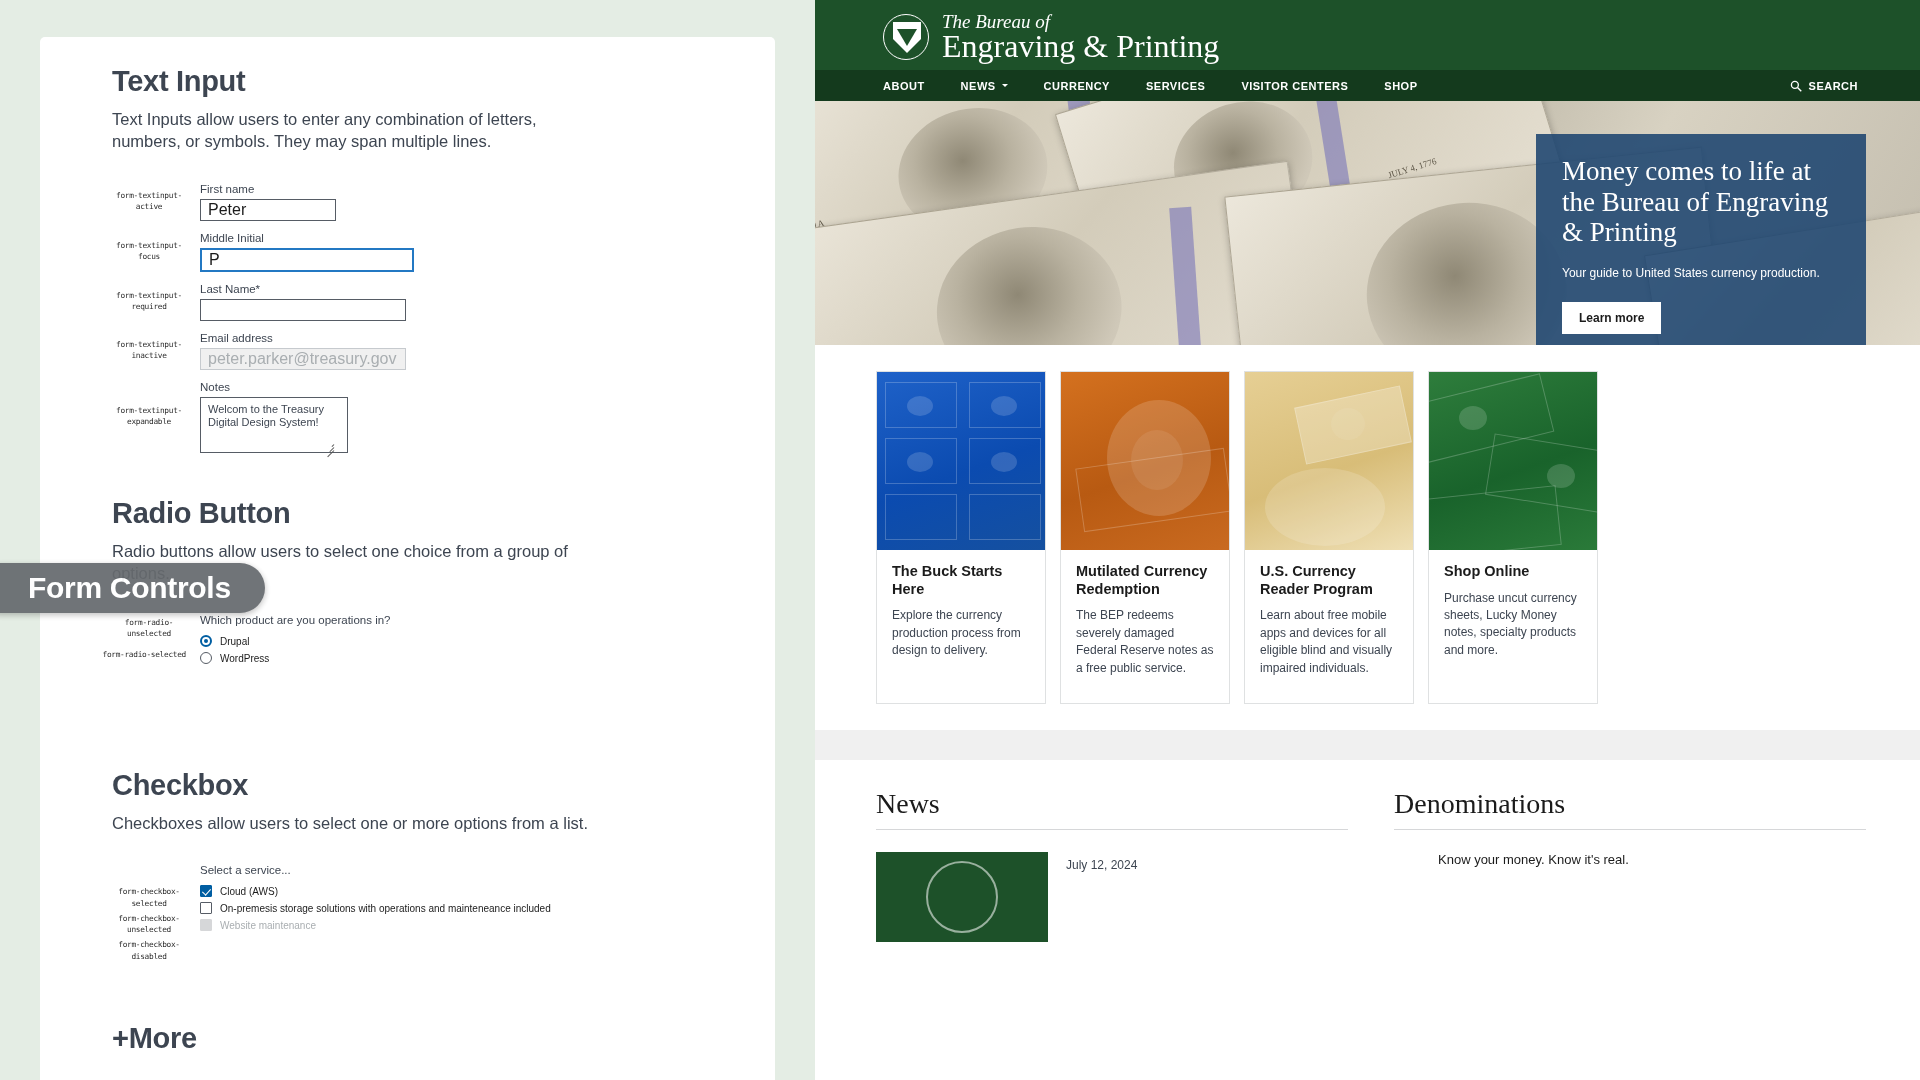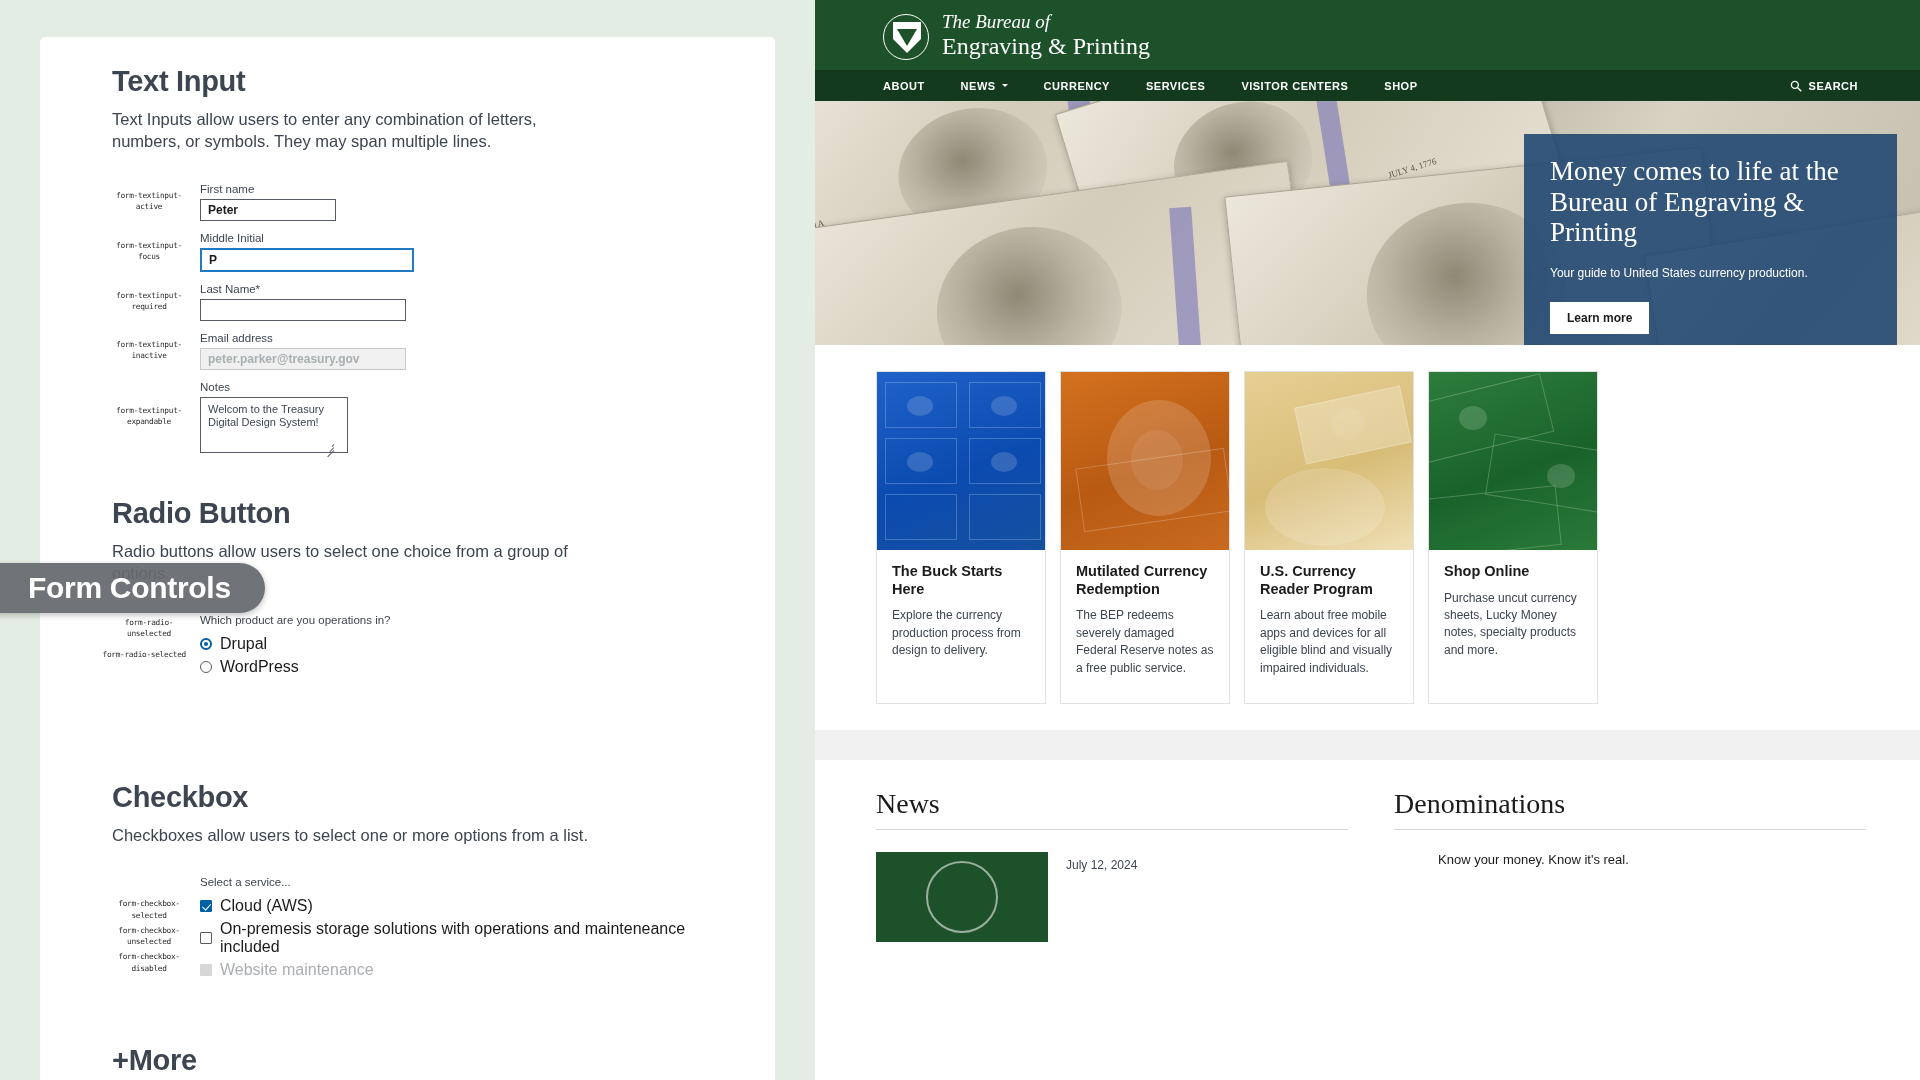--- a/index.html
+++ b/index.html
@@ -43,22 +43,22 @@
     font-size: 7.8px; line-height: 1.35; color: #2b2b2b;
     font-weight: normal; letter-spacing: -0.3px;
   }
   .field-col { flex: 1; }
   .f-label { font-size: 11.5px; color: #3d4551; margin-bottom: 4px; }
 
   .ti {
     display: block; height: 22px;
     border: 1px solid #565c65; background: #fff;
     font-family: "Liberation Sans", sans-serif;
-    font-size: 12px; color: #1b1b1b;
-    padding: 0 7px; line-height: 20px; font-weight: bold;
+    font-size: 16px; color: #1b1b1b;
+    padding: 0 7px; line-height: 20px;
   }
   .ti.w-active   { width: 136px; }
   .ti.w-focus    { width: 214px; border: 2px solid #2378c3; height: 24px; line-height: 20px; }
   .ti.w-required { width: 206px; }
   .ti.w-inactive { width: 206px; background: #f0f0f0; border-color: #c6cace; color: #a9aeb1; }
 
   .ta {
     width: 148px; height: 56px;
     border: 1px solid #565c65; background: #fff;
     font-size: 11px; color: #3d4551; line-height: 1.2;
@@ -96,21 +96,21 @@
     background: #fff; margin-right: 8px; flex: 0 0 12px;
     position: relative; border-radius: 1px;
   }
   .cb.on { background: #005ea2; border-color: #005ea2; }
   .cb.on::after {
     content: ""; position: absolute; left: 3px; top: 0.5px;
     width: 4px; height: 7px; border: solid #fff;
     border-width: 0 1.8px 1.8px 0; transform: rotate(42deg);
   }
   .cb.dis { background: #d6d7d9; border-color: #d6d7d9; }
-  .opt-lab { font-size: 16px; color: #1b1b1b; }
+  .opt-lab { font-size: 10px; color: #1b1b1b; text-align: center; }
   .opt-lab.dis { color: #a9aeb1; }
 
   .group-label { font-size: 11.5px; color: #3d4551; margin-bottom: 9px; }
 
   
   #fc-badge {
     position: absolute; left: -24px; top: 563px;
     height: 50px; padding: 0 34px 0 52px;
     background: #666a6e; opacity: 0.93;
     border-radius: 26px;
@@ -145,21 +145,21 @@
     position: absolute; left: 13px; top: 14px; width: 20px; height: 17px;
     background: #1d5129;
     clip-path: polygon(0 0,100% 0,50% 100%);
   }
   .brand-t1 {
     font-family: "Liberation Serif", serif; font-style: italic;
     color: #fff; font-size: 19px; line-height: 19px;
   }
   .brand-t2 {
     font-family: "Liberation Serif", serif;
-    color: #fff; font-size: 24px; line-height: 31px; font-weight: normal;
+    color: #fff; font-size: 32px; line-height: 31px; font-weight: normal;
   }
 
   #site-nav {
     background: #143a1d; height: 31px;
     display: flex; align-items: center; padding-left: 68px;
     position: relative;
   }
   .nav-item {
     color: #fff; font-size: 11px; font-weight: bold;
     letter-spacing: 0.5px; margin-right: 36px;
@@ -191,22 +191,22 @@
   }
   .note .oval {
     position: absolute; border-radius: 50%;
     background: radial-gradient(ellipse at 45% 40%, #8f8875 0%, #b9b2a0 42%, #cfc8b8 72%, rgba(210,203,190,0) 100%);
   }
   .note .strip {
     position: absolute; background: #6f6bb8; opacity: .55;
   }
   .note .ser { position: absolute; color: #5d5647; font-size: 9px; font-family: "Liberation Serif", serif; }
   #hero-card {
-    position: absolute; right: 23px; top: 33px;
-    width: 373px; background: rgba(28,68,112,.88);
+    position: absolute; right: 54px; top: 33px;
+    width: 330px; background: rgba(28,68,112,.88);
     padding: 22px 26px 26px 26px;
   }
   #hero-card h3 {
     font-family: "Liberation Serif", serif; color: #fff;
     font-size: 27px; line-height: 1.13; font-weight: normal;
     margin-bottom: 18px;
   }
   #hero-card p { color: #fff; font-size: 12px; margin-bottom: 22px; }
   #hero-btn {
     display: inline-block; background: #fff; color: #1b1b1b;

